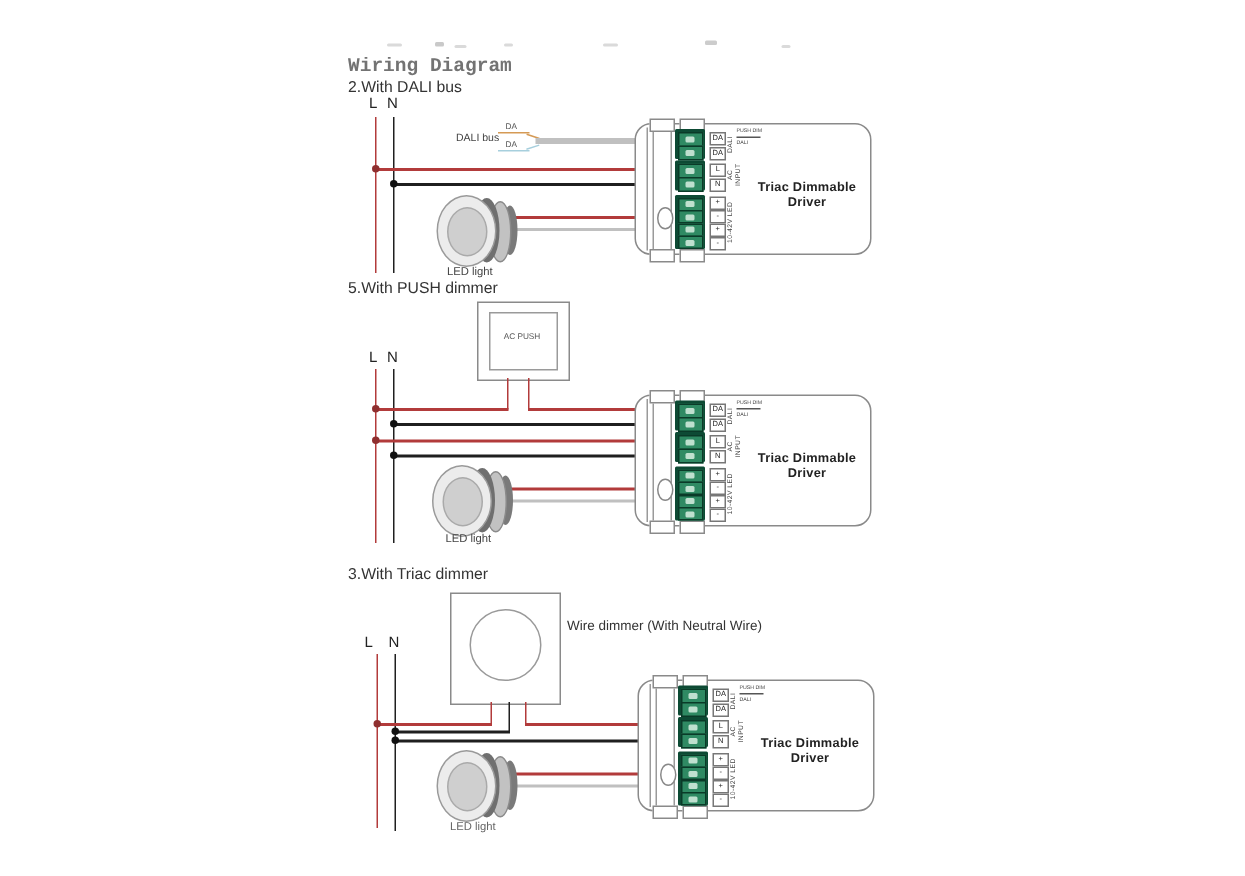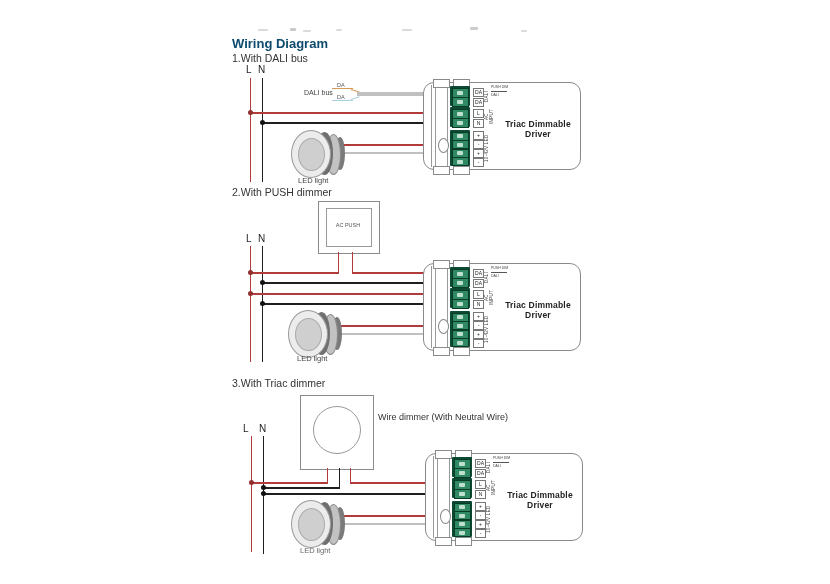--- a/index.html
+++ b/index.html
@@ -9,21 +9,21 @@
   .hwire{position:absolute;height:1.6px;}
   .vwire{position:absolute;width:1.6px;}
   .live{background:var(--live-wire,#b23b3b);}
   .neutral{background:var(--neutral-wire,#1f1f1f);}
   .gray{background:var(--output-gray-wire,#c0c0c0);}
   .dali1{background:var(--dali-wire-1,#d59a55);}
   .dali2{background:var(--dali-wire-2,#a7cfdd);}
   .dot{position:absolute;width:5px;height:5px;border-radius:50%;}
   .dot.live{background:#8f2f2f;}
   .dot.neutral{background:#111;}
-  .title{position:absolute;font-size:13px;font-weight:bold;color:#0c4a6e;}
+  .title{position:absolute;font-size:13px;font-weight:bold;color:#737373;font-family:Liberation Mono, monospace;}
   .heading{position:absolute;font-size:10.5px;color:#333;}
   .lnlab{position:absolute;font-size:10px;color:#222;letter-spacing:1px;}
   .smalltext{position:absolute;font-size:7px;color:#444;}
   .tinytext{position:absolute;font-size:5.5px;color:#555;}
   .faint{position:absolute;background:#dadada;border-radius:1px;}
 
   
   .boxouter{position:absolute;border:1px solid #8a8a8a;background:#fff;}
   .boxinner{position:absolute;border:1px solid #9a9a9a;background:#fff;}
   .knob{position:absolute;border:1.3px solid #9a9a9a;border-radius:50%;background:#fff;}
@@ -64,21 +64,21 @@
   <div class="faint" style="left:258px;top:29px;width:10px;height:2px"></div>
   <div class="faint" style="left:290px;top:28px;width:6px;height:3px;background:#c9c9c9"></div>
   <div class="faint" style="left:303px;top:30px;width:8px;height:2px"></div>
   <div class="faint" style="left:336px;top:29px;width:6px;height:2px"></div>
   <div class="faint" style="left:402px;top:29px;width:10px;height:2px"></div>
   <div class="faint" style="left:470px;top:27px;width:8px;height:3px;background:#cccccc"></div>
   <div class="faint" style="left:521px;top:30px;width:6px;height:2px"></div>
 
   <div class="title" style="left:232px;top:36px">Wiring Diagram</div>
 
-  <div class="heading" style="left:232px;top:52px">1.With DALI bus</div>
+  <div class="heading" style="left:232px;top:52px">2.With DALI bus</div>
   <div class="lnlab" style="left:246px;top:64px">L</div>
   <div class="lnlab" style="left:258px;top:64px">N</div>
 
   <div class="vwire live" style="left:249.5px;top:78px;height:104px"></div>
   <div class="vwire neutral" style="left:261.5px;top:78px;height:104px"></div>
 
   <div class="smalltext" style="left:304px;top:89px">DALI bus</div>
   <div class="tinytext" style="left:337px;top:82px">DA</div>
   <div class="tinytext" style="left:337px;top:94px">DA</div>
   <div class="hwire dali1" style="left:332px;top:88px;width:21px;height:1.4px"></div>
@@ -160,21 +160,21 @@
 
   <div class="legend">
     <div>PUSH DIM</div>
     <div class="ln"></div>
     <div>DALI</div>
   </div>
 
   <div class="drvname">Triac Dimmable Driver</div>
 </div>
 
-  <div class="heading" style="left:232px;top:186px">2.With PUSH dimmer</div>
+  <div class="heading" style="left:232px;top:186px">5.With PUSH dimmer</div>
 
   <div class="boxouter" style="left:318px;top:201px;width:60px;height:51px"></div>
   <div class="boxinner" style="left:326px;top:208px;width:44px;height:37px"></div>
   <div class="abs" style="left:326px;top:222px;width:44px;text-align:center;font-size:5.5px;color:#555">AC PUSH</div>
 
   <div class="lnlab" style="left:246px;top:233px">L</div>
   <div class="lnlab" style="left:258px;top:233px">N</div>
   <div class="vwire live" style="left:249.5px;top:246px;height:116px"></div>
   <div class="vwire neutral" style="left:261.5px;top:246px;height:116px"></div>
 

